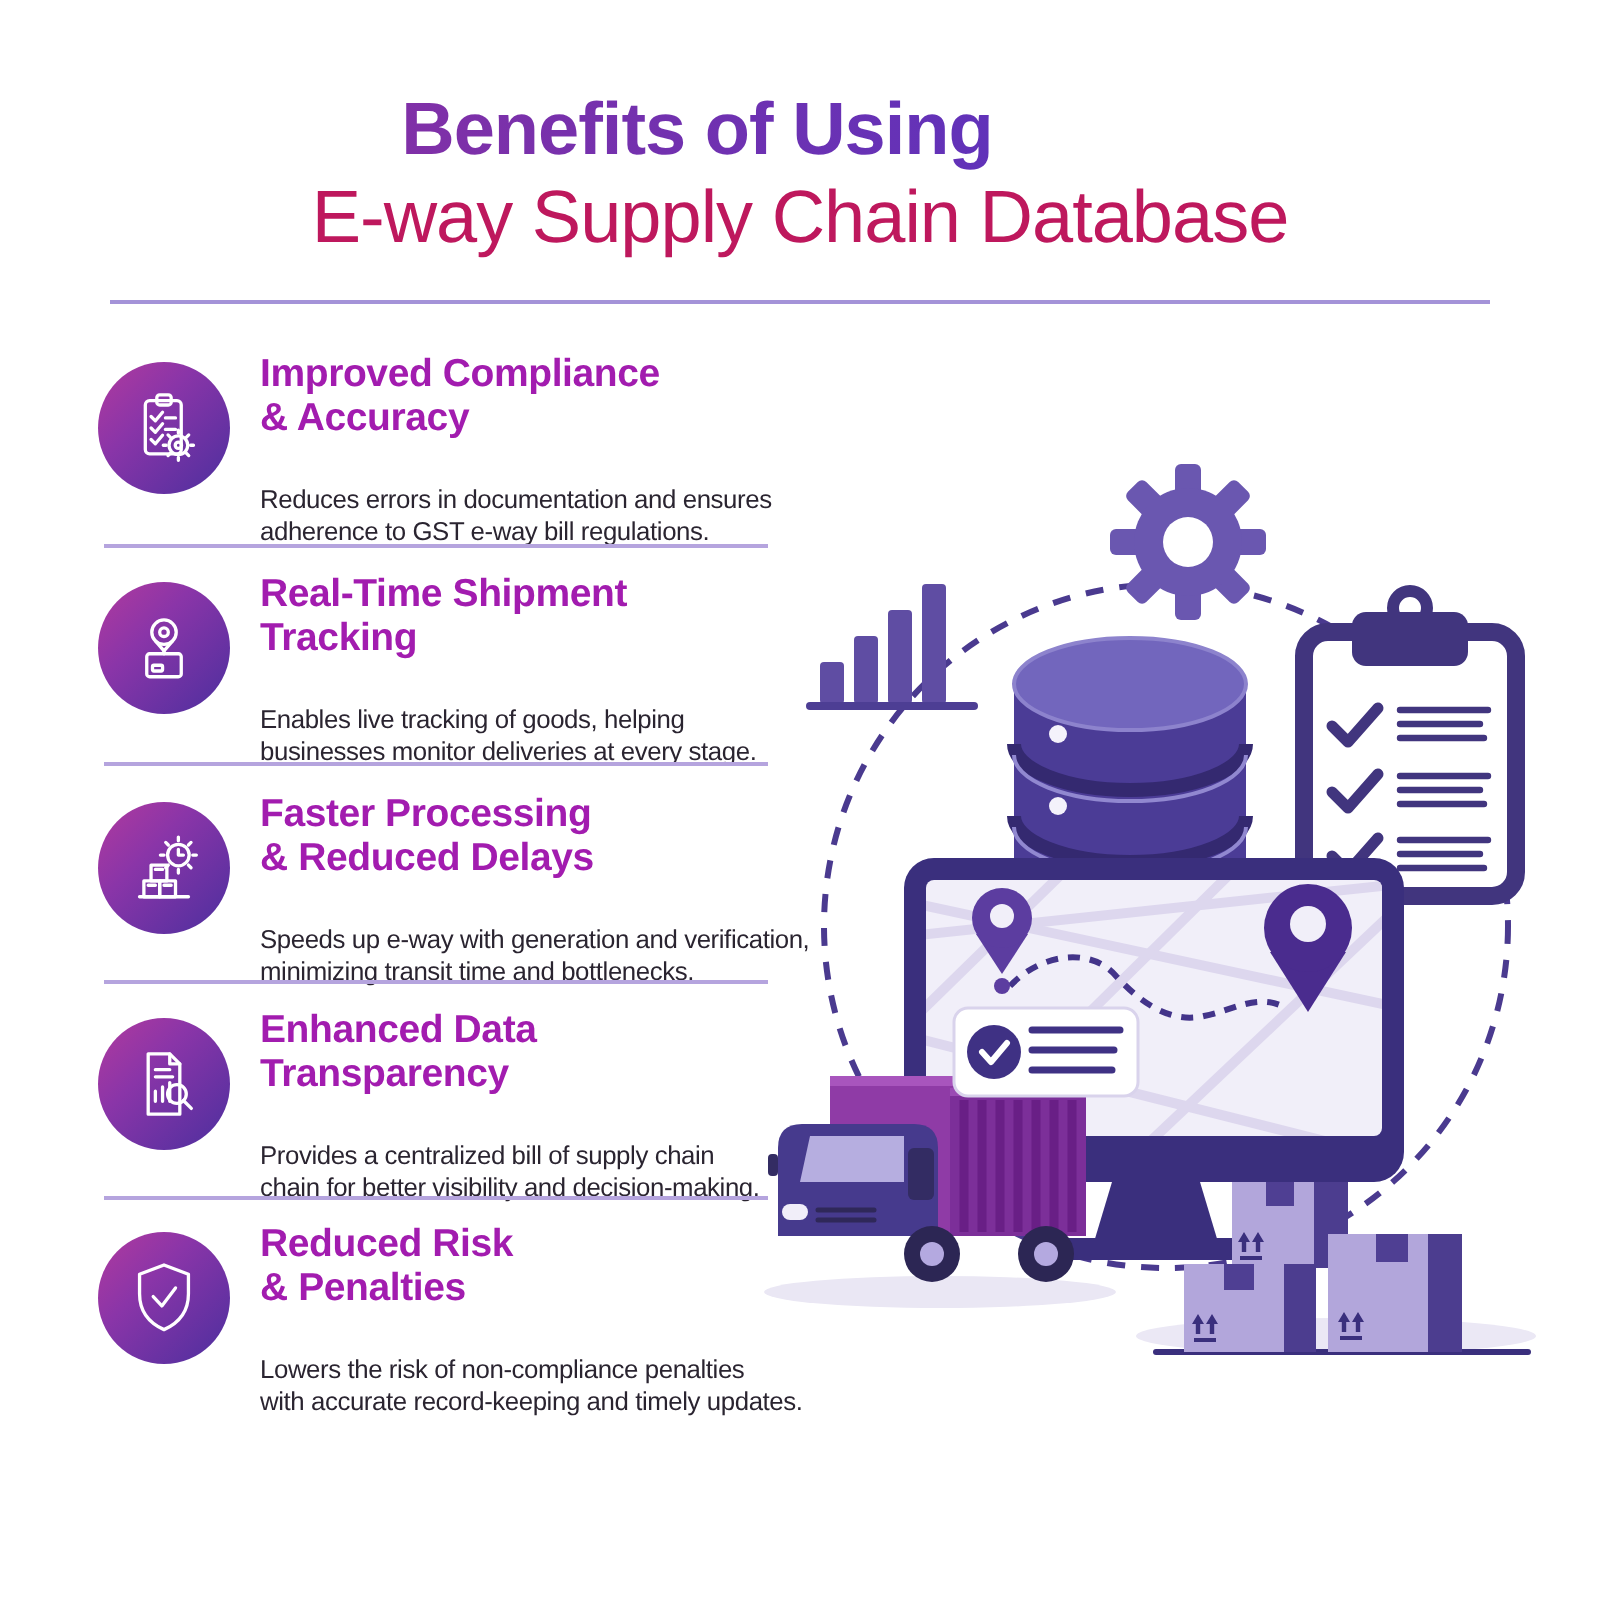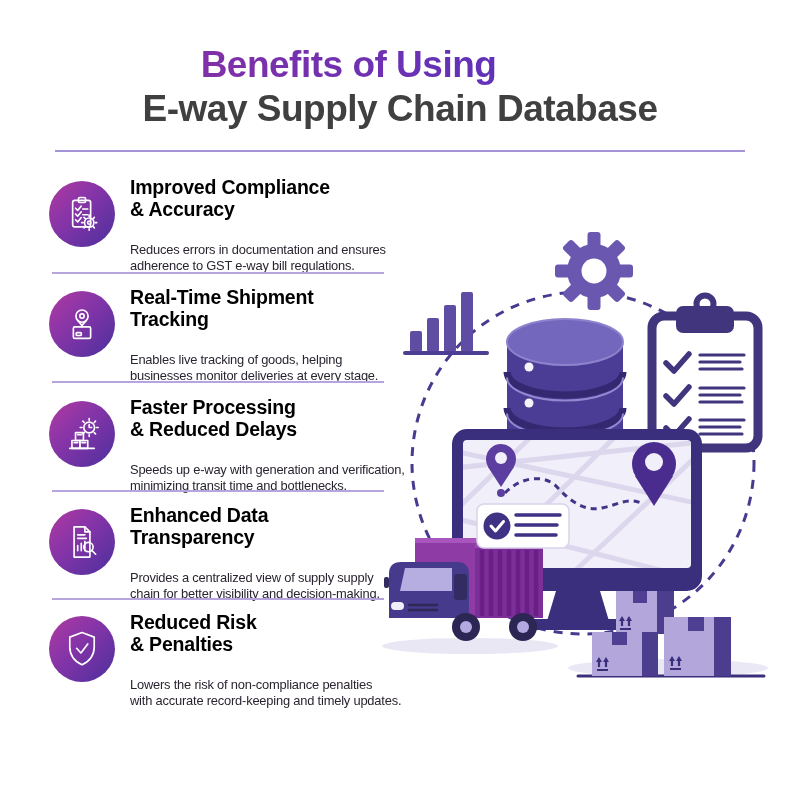--- a/index.html
+++ b/index.html
@@ -9,37 +9,37 @@
   
   .title-accent{
     position:absolute;top:44px;left:0;width:697px;text-align:center;
     font-size:37px;font-weight:800;letter-spacing:-0.5px;
     background:linear-gradient(90deg,#8e2f9f 10%,#5333c1 90%);
     -webkit-background-clip:text;background-clip:text;
     color:transparent;
   }
   .title-main{
     position:absolute;top:88px;left:0;width:800px;text-align:center;
-    font-size:37px;font-weight:700;letter-spacing:-0.5px;color:#404040;
+    font-size:37px;font-weight:400;letter-spacing:-0.5px;color:#be185d;
   }
   .title-divider{
     position:absolute;top:150px;left:55px;width:690px;height:2px;background:#a493d8;
   }
 
   
   .benefit{position:absolute;left:0;width:440px;}
   .benefit .icon-circle{
     position:absolute;left:49px;top:4px;width:66px;height:66px;border-radius:50%;
     background:linear-gradient(135deg,#b13a9e 0%,#8a35a8 38%,#4c2f9e 100%);
     display:flex;align-items:center;justify-content:center;
   }
   .icon-circle svg{width:46px;height:46px;stroke:#fff;fill:none;
     stroke-width:2.3;stroke-linecap:round;stroke-linejoin:round;}
   .benefit .text{position:absolute;left:130px;top:0;width:300px;}
-  .b-title{font-size:19.5px;font-weight:800;color:#000000;line-height:21.5px;letter-spacing:-0.2px;}
+  .b-title{font-size:19.5px;font-weight:800;color:#a21caf;line-height:21.5px;letter-spacing:-0.2px;}
   .b-title span{display:block;}
   .b-desc{margin-top:22px;font-size:12.9px;color:#2a2430;line-height:16.2px;letter-spacing:-0.2px;}
   .b-desc span{display:block;white-space:nowrap;}
   .item-divider{position:absolute;left:52px;width:332px;height:1.6px;background:#b5a4de;}
   .d1{top:272px}.d2{top:381px}.d3{top:490px}.d4{top:598px}
   .b1{top:177px}.b2{top:287px}.b3{top:397px}.b4{top:505px}.b5{top:612px}
 
   
   .illustration{position:absolute;left:0;top:0;width:800px;height:800px;}
 </style>
@@ -140,21 +140,21 @@
         <circle cx="41" cy="39" r="6.5"></circle>
         <path d="M45.5,43.5 l5.5,5.5"></path>
       </svg>
     </div>
     <div class="text">
       <div class="b-title">
         <span>Enhanced Data</span>
           <span>Transparency</span>
       </div>
       <div class="b-desc">
-        <span>Provides a centralized view of supply supply</span>
+        <span>Provides a centralized bill of supply chain</span>
           <span>chain for better visibility and decision-making.</span>
       </div>
     </div>
   </div>
   <div class="item-divider d4"></div>
 
   <div class="benefit b5">
     <div class="icon-circle">
       <svg viewBox="0 0 64 64">
         <path d="M32,9 L49,15.5 V29 C49,41.5 42,49.5 32,54 C22,49.5 15,41.5 15,29 V15.5 Z"></path>

